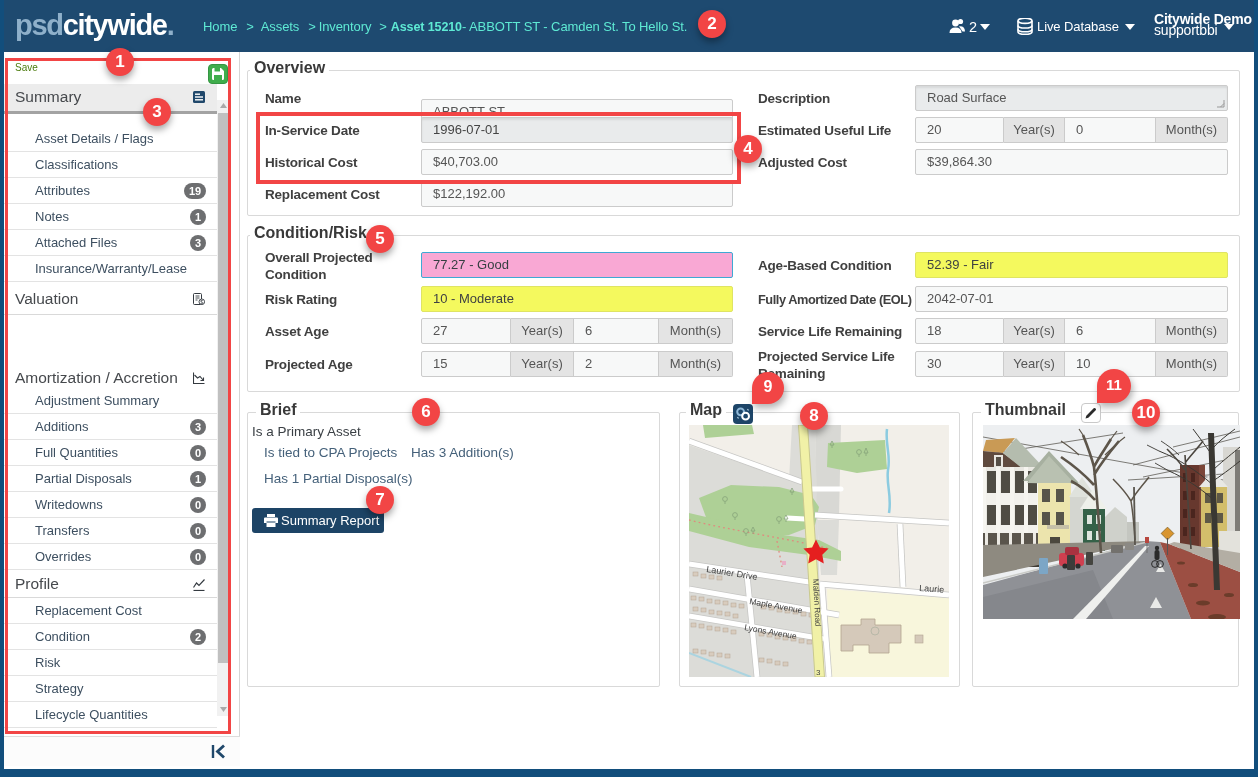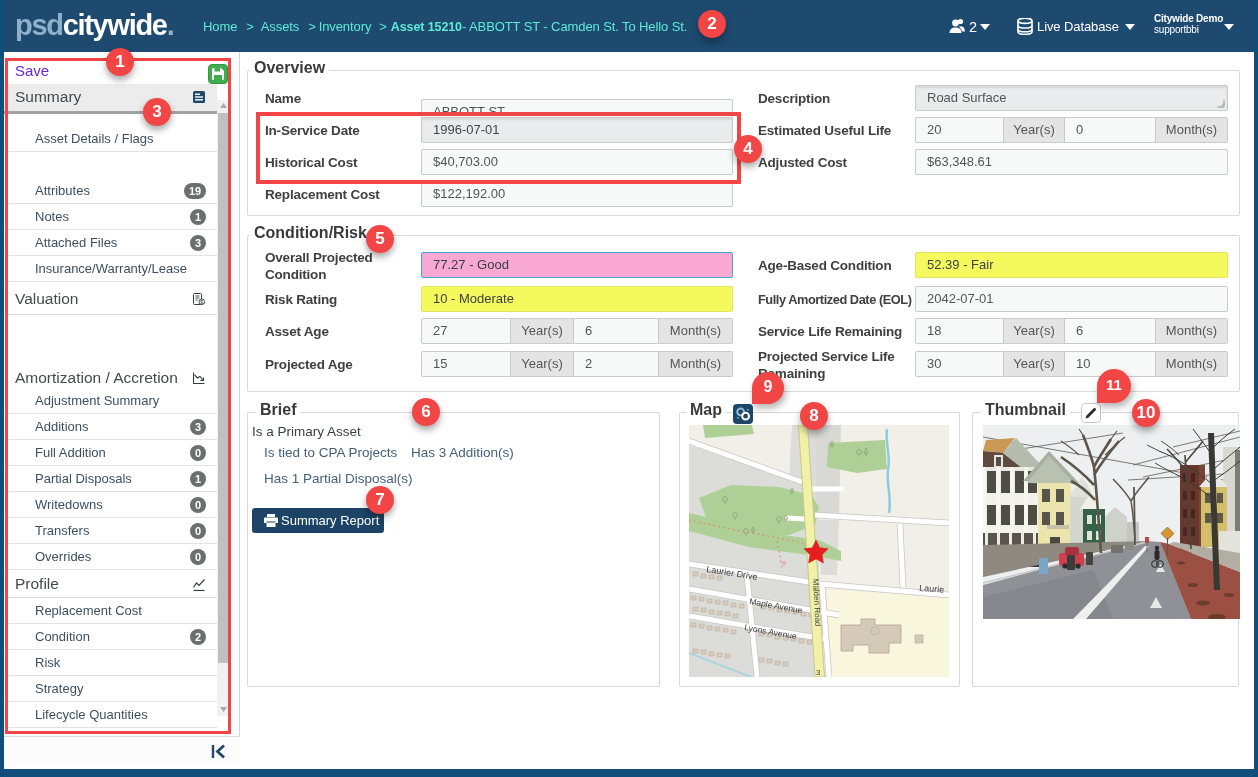--- a/index.html
+++ b/index.html
@@ -66,48 +66,51 @@
       <svg class="abs" style="left:1013px;top:18px" width="16" height="17" viewBox="0 0 16 17">
         <ellipse cx="8" cy="2.8" rx="7" ry="2.6" fill="none" stroke="#fff" stroke-width="1.6"></ellipse>
         <path d="M1 2.8 V13.8 C1 15.3 4.1 16.4 8 16.4 C11.9 16.4 15 15.3 15 13.8 V2.8" fill="none" stroke="#fff" stroke-width="1.6"></path>
         <path d="M1 7.4 C1 8.9 4.1 10 8 10 C11.9 10 15 8.9 15 7.4" fill="none" stroke="#fff" stroke-width="1.6"></path>
         <path d="M1 11.2 C1 12.7 4.1 13.8 8 13.8 C11.9 13.8 15 12.7 15 11.2" fill="none" stroke="#fff" stroke-width="1.6"></path>
       </svg>
       <div class="abs" style="left:1033px;top:19px;font-size:13px;color:#fff;letter-spacing:-0.1px">Live Database</div>
       <svg class="abs" style="left:1121px;top:24px" width="10" height="6">
           <path d="M0 0 L10 0 L5 6 Z" fill="#fff"></path>
         </svg>
-      <div class="abs" style="left:1150px;top:14px;font-size:10px;font-weight:bold;color:#fff;line-height:10.5px;letter-spacing:-0.2px">Citywide Demo<br><span style="font-weight:normal">supportbbi</span></div>
+      <div class="abs" style="left:1150px;top:14px;font-size:14px;font-weight:bold;color:#fff;line-height:10.5px;letter-spacing:-0.2px">Citywide Demo<br><span style="font-weight:normal">supportbbi</span></div>
       <svg class="abs" style="left:1220px;top:24px" width="10" height="6">
           <path d="M0 0 L10 0 L5 6 Z" fill="#fff"></path>
         </svg>
     </div>
   </div>
 
   <div id="side">
     <div class="srow" style="top:0;height:40px">
-        <span class="t1" style="top:10px;font-size:15px;color:#6d28d9">Save</span>
+        <span class="t1" style="top:10px;font-size:10px;color:#4d7c0f">Save</span>
       <div class="abs" style="left:204px;top:12px;width:20px;height:20px;background:#3fad4c;border:1px solid #359543;border-radius:4px">
         <svg width="12" height="12" viewBox="0 0 12 12" style="position:absolute;left:3px;top:3px">
             <path d="M0 1.5 Q0 0 1.5 0 L9 0 L12 3 L12 10.5 Q12 12 10.5 12 L1.5 12 Q0 12 0 10.5 Z M2.5 0 L2.5 3.5 L8 3.5 L8 0 M2 12 L2 7 L10 7 L10 12" fill="#fff" fill-rule="evenodd"></path>
           </svg>
       </div>
     </div>
     <div class="srow" style="top:32px;height:30px;background:#ececec;border-bottom:3px solid #a3a3a3">
         <span class="t1" style="top:4px">Summary</span>
       <svg class="sicon" style="top:7px;right:12px" width="12" height="12" viewBox="0 0 12 12">
           <rect x="0" y="0" width="12" height="12" rx="1.5" fill="#20486b"></rect>
           <rect x="2" y="2.5" width="5" height="1.4" fill="#fff"></rect>
           <rect x="2" y="5.3" width="8" height="1.4" fill="#fff"></rect>
           <rect x="2" y="8.1" width="8" height="1.4" fill="#fff"></rect>
         </svg>
     </div>
     <div class="srow" style="top:74px;height:26px">
         <span class="t2" style="top:5px">Asset Details / Flags</span>
       </div>
+    <div class="srow" style="top:100px;height:26px">
+        <span class="t2" style="top:5px">Classifications</span>
+      </div>
     <div class="srow" style="top:126px;height:26px">
         <span class="t2" style="top:5px">Attributes</span>
         <span class="pill" style="top:5px">19</span>
       </div>
     <div class="srow" style="top:152px;height:26px">
         <span class="t2" style="top:5px">Notes</span>
         <span class="pill" style="top:5px;min-width:16px;padding:0">1</span>
       </div>
     <div class="srow" style="top:178px;height:26px">
         <span class="t2" style="top:5px">Attached Files</span>
@@ -134,21 +137,21 @@
         </svg>
     </div>
     <div class="srow" style="top:336px;height:26px">
         <span class="t2" style="top:5px">Adjustment Summary</span>
       </div>
     <div class="srow" style="top:362px;height:26px">
         <span class="t2" style="top:5px">Additions</span>
         <span class="pill" style="top:5px;min-width:16px;padding:0">3</span>
       </div>
     <div class="srow" style="top:388px;height:26px">
-        <span class="t2" style="top:5px">Full Addition</span>
+        <span class="t2" style="top:5px">Full Quantities</span>
         <span class="pill" style="top:5px;min-width:16px;padding:0">0</span>
       </div>
     <div class="srow" style="top:414px;height:26px">
         <span class="t2" style="top:5px">Partial Disposals</span>
         <span class="pill" style="top:5px;min-width:16px;padding:0">1</span>
       </div>
     <div class="srow" style="top:440px;height:26px">
         <span class="t2" style="top:5px">Writedowns</span>
         <span class="pill" style="top:5px;min-width:16px;padding:0">0</span>
       </div>
@@ -218,21 +221,21 @@
     <div class="lbl" style="left:758px;top:122px">Estimated Useful Life</div>
     <div class="grp" style="left:915px;top:117px">
         <div class="gv" style="width:89px">20</div>
         <div class="ga" style="width:61px">Year(s)</div>
         <div class="gv" style="width:91px">0</div>
         <div class="ga" style="width:72px">Month(s)</div>
       </div>
     <div class="lbl" style="left:265px;top:154px">Historical Cost</div>
     <div class="inp" style="left:421px;top:149px;width:312px">$40,703.00</div>
     <div class="lbl" style="left:758px;top:154px">Adjusted Cost</div>
-    <div class="inp" style="left:915px;top:149px;width:313px">$63,348.61</div>
+    <div class="inp" style="left:915px;top:149px;width:313px">$39,864.30</div>
     <div class="lbl" style="left:265px;top:186px">Replacement Cost</div>
     <div class="inp" style="left:421px;top:181px;width:312px">$122,192.00</div>
 
     <div class="fs" style="left:247px;top:235px;width:993px;height:157px">
         <span class="leg">Condition/Risk</span>
       </div>
     <div class="lbl" style="left:265px;top:249px;width:130px;white-space:normal">Overall Projected Condition</div>
     <div class="inp blue" style="left:421px;top:252px;width:312px">77.27 - Good</div>
     <div class="lbl" style="left:758px;top:257px">Age-Based Condition</div>
     <div class="inp yel" style="left:915px;top:252px;width:313px">52.39 - Fair</div>

